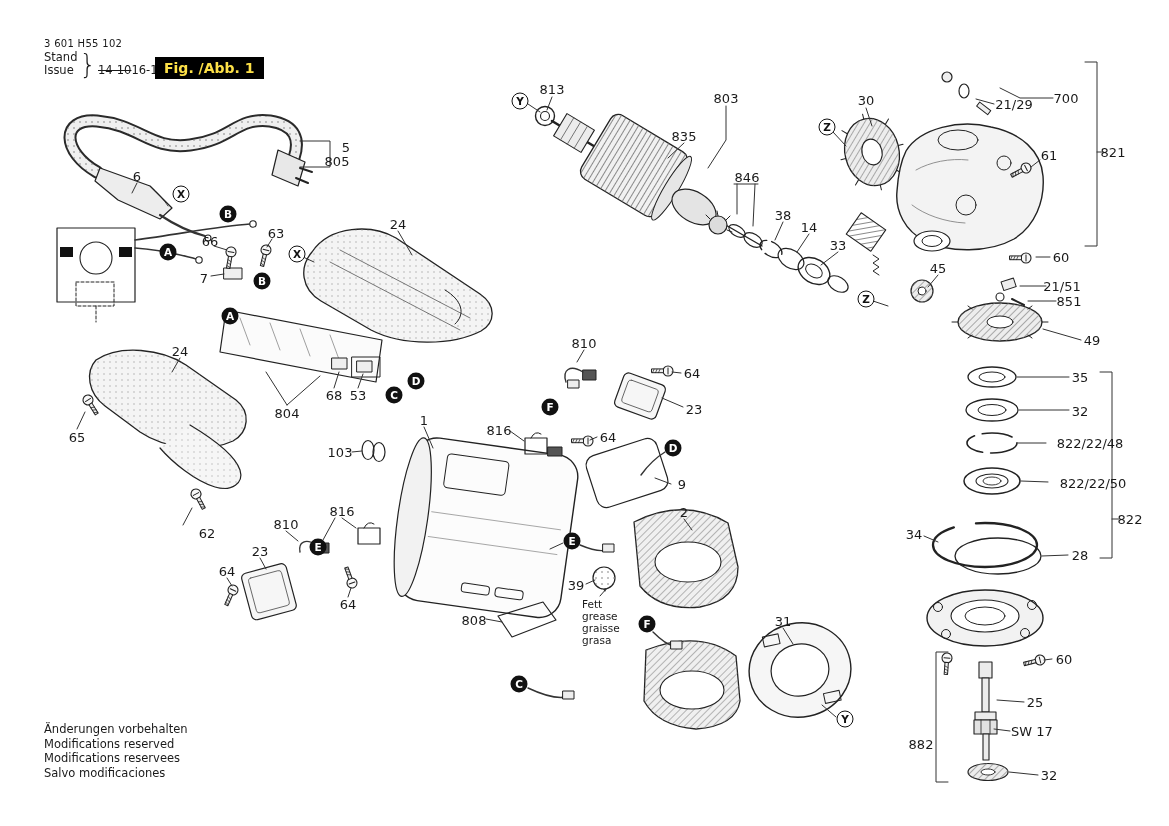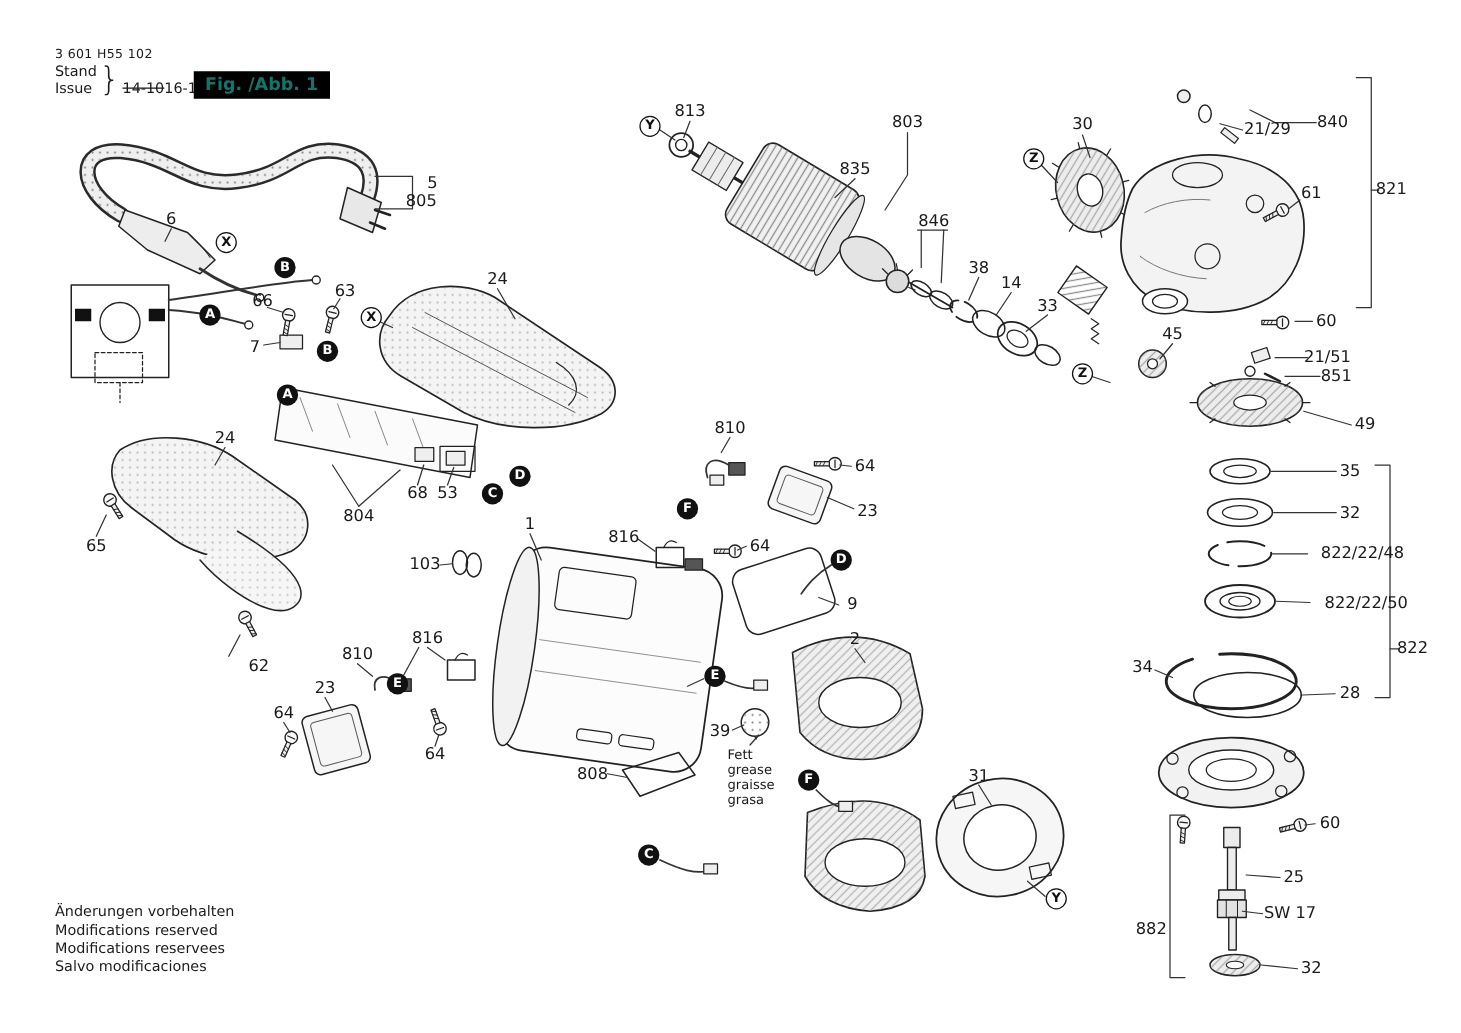--- a/index.html
+++ b/index.html
@@ -14,21 +14,21 @@
   .ref-letter.outline { background:#fff; color:#111; border:1.5px solid #111; line-height:14px; }
 
   .header-block { position:absolute; left:44px; top:38px; color:var(--ink); z-index:7; }
   .part-number { font-size:10px; letter-spacing:.3px; }
   .issue-row { display:flex; align-items:flex-end; margin-top:2px; }
   .issue-labels { display:flex; flex-direction:column; font-size:11.5px; line-height:13px; }
   .issue-brace { font-size:26px; font-weight:200; margin:0 2px; line-height:26px; }
   .issue-dates { display:flex; flex-direction:row; font-size:11.5px; line-height:13px; }
   .old-date { text-decoration:line-through; }
 
-  .fig-box { position:absolute; left:155px; top:57px; background:#000; color:#0f766e; font-size:14px; font-weight:bold; padding:3px 9px; z-index:7; }
+  .fig-box { position:absolute; left:155px; top:57px; background:#000; color:#fde047; font-size:14px; font-weight:bold; padding:3px 9px; z-index:7; }
 
   .grease-note { position:absolute; left:582px; top:598px; font-size:10.5px; line-height:12px; color:var(--ink); z-index:5; }
 
   .footer-block { position:absolute; left:44px; top:722px; font-size:11.5px; line-height:14.5px; color:var(--ink); z-index:5; }
 </style>
 </head>
 <body>
 
 <div class="canvas">
 
@@ -399,21 +399,21 @@
 
   <div id="labels-layer">
       <div class="part-label" style="left: 346px; top: 147px;">5</div>
       <div class="part-label" style="left: 337px; top: 161px;">805</div>
       <div class="part-label" style="left: 137px; top: 176px;">6</div>
       <div class="part-label" style="left: 552px; top: 89px;">813</div>
       <div class="part-label" style="left: 684px; top: 136px;">835</div>
       <div class="part-label" style="left: 726px; top: 98px;">803</div>
       <div class="part-label" style="left: 866px; top: 100px;">30</div>
       <div class="part-label" style="left: 1014px; top: 104px;">21/29</div>
-      <div class="part-label" style="left: 1066px; top: 98px;">840</div>
+      <div class="part-label" style="left: 1066px; top: 98px;">700</div>
       <div class="part-label" style="left: 1113px; top: 152px;">821</div>
       <div class="part-label" style="left: 1049px; top: 155px;">61</div>
       <div class="part-label" style="left: 747px; top: 177px;">846</div>
       <div class="part-label" style="left: 783px; top: 215px;">38</div>
       <div class="part-label" style="left: 809px; top: 227px;">14</div>
       <div class="part-label" style="left: 838px; top: 245px;">33</div>
       <div class="part-label" style="left: 398px; top: 224px;">24</div>
       <div class="part-label" style="left: 210px; top: 241px;">66</div>
       <div class="part-label" style="left: 276px; top: 233px;">63</div>
       <div class="part-label" style="left: 204px; top: 278px;">7</div>

